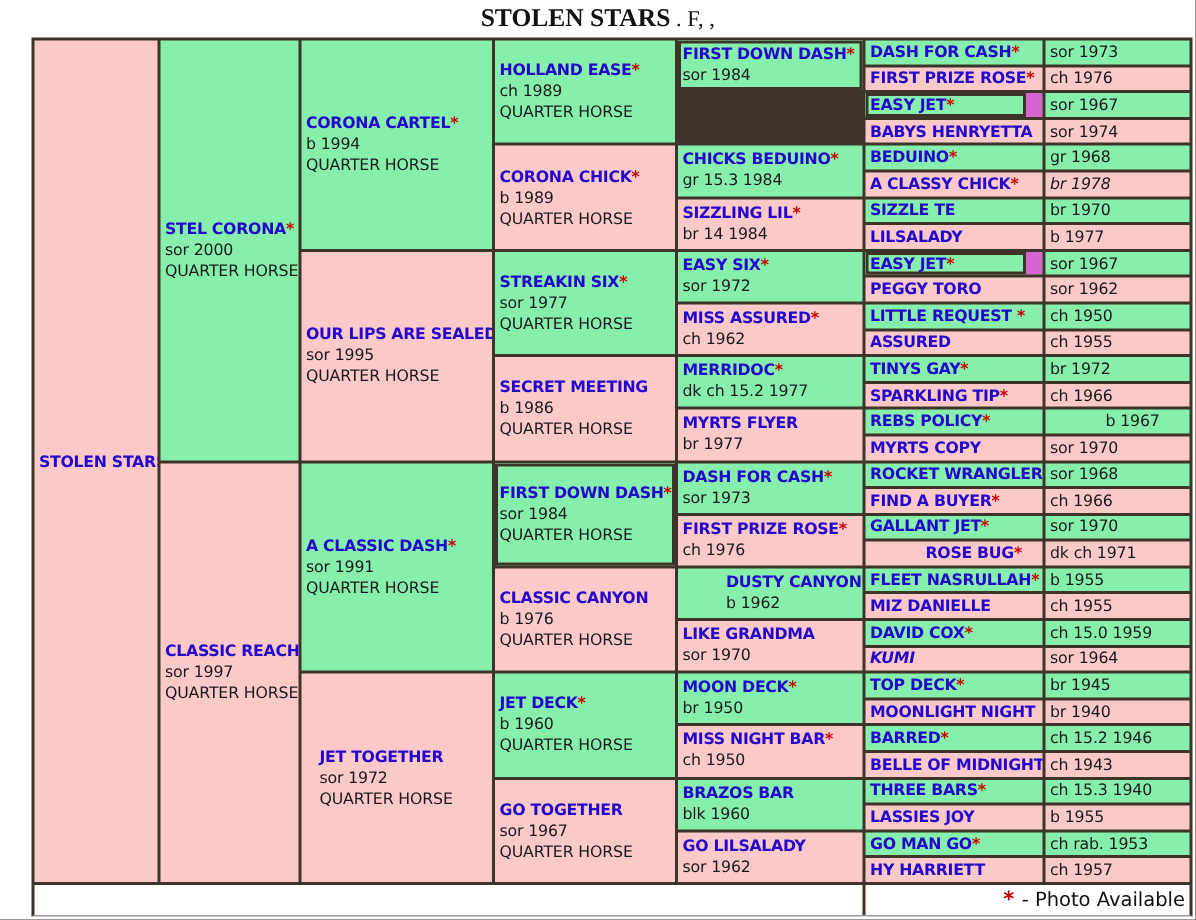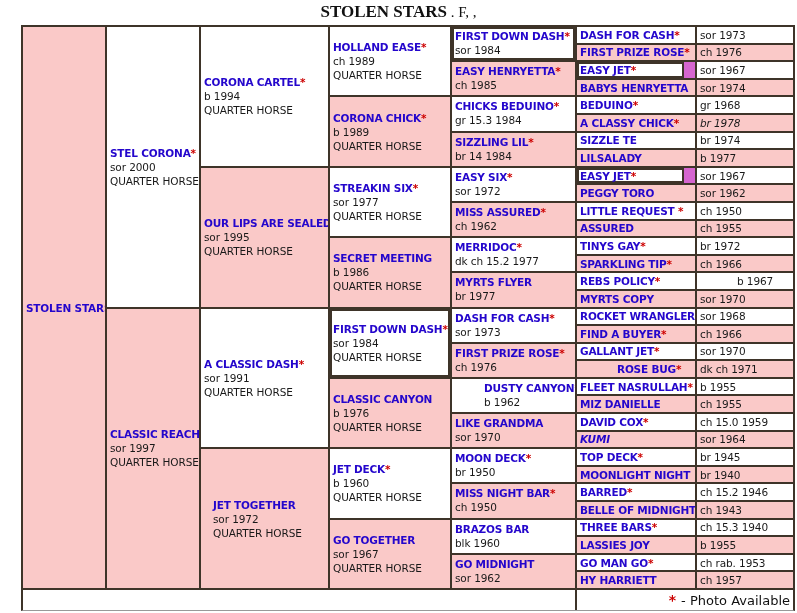--- a/index.html
+++ b/index.html
@@ -20,21 +20,21 @@
     grid-template-columns:82px 92px 127px 120px 123px 118px 96px;
     grid-template-rows:repeat(32,1fr);
     gap:2px;padding:2px;
   }
   .cell{
     position:relative;overflow:hidden;box-sizing:border-box;
     display:flex;flex-direction:column;justify-content:center;
     padding:1px 2px 1px 3px;
   }
   .cell.topalign{justify-content:flex-start;padding-top:2px;}
-  .lavender{background:#ffffff;}
+  .lavender{background:#86efac;}
   .pink{background:#fac9c8;}
   .highlight{box-shadow:inset 0 0 0 2px #3e3429;}
   .hname{
     color:#2406cc;font-weight:bold;font-size:10.5px;line-height:14px;
     letter-spacing:-0.2px;white-space:pre;
   }
   .star{color:#cc0000;font-weight:bold;}
   .info{color:#191919;font-size:10.5px;line-height:14px;white-space:pre;letter-spacing:-0.1px;}
   .marker{
     position:absolute;right:0;top:0;bottom:0;width:11px;
@@ -132,24 +132,20 @@
     </div>
     <div class="cell pink" style="grid-area: 29 / 4 / span 4;">
       <span class="hname">GO TOGETHER</span>
       <span class="info">sor 1967</span>
       <span class="info">QUARTER HORSE</span>
     </div>
     <div class="cell lavender highlight topalign" style="grid-area: 1 / 5 / span 2;">
       <span class="hname">FIRST DOWN DASH<span class="star">*</span></span>
       <span class="info">sor 1984</span>
     </div>
-    <div class="cell pink topalign" style="grid-area: 3 / 5 / span 2;">
-      <span class="hname">EASY HENRYETTA<span class="star">*</span></span>
-      <span class="info">ch 1985</span>
-    </div>
     <div class="cell lavender topalign" style="grid-area: 5 / 5 / span 2;">
       <span class="hname">CHICKS BEDUINO<span class="star">*</span></span>
       <span class="info">gr 15.3 1984</span>
     </div>
     <div class="cell pink topalign" style="grid-area: 7 / 5 / span 2;">
       <span class="hname">SIZZLING LIL<span class="star">*</span></span>
       <span class="info">br 14 1984</span>
     </div>
     <div class="cell lavender topalign" style="grid-area: 9 / 5 / span 2;">
       <span class="hname">EASY SIX<span class="star">*</span></span>
@@ -189,21 +185,21 @@
     </div>
     <div class="cell pink topalign" style="grid-area: 27 / 5 / span 2;">
       <span class="hname">MISS NIGHT BAR<span class="star">*</span></span>
       <span class="info">ch 1950</span>
     </div>
     <div class="cell lavender topalign" style="grid-area: 29 / 5 / span 2;">
       <span class="hname">BRAZOS BAR</span>
       <span class="info">blk 1960</span>
     </div>
     <div class="cell pink topalign" style="grid-area: 31 / 5 / span 2;">
-      <span class="hname">GO MIDNIGHT</span>
+      <span class="hname">GO LILSALADY</span>
       <span class="info">sor 1962</span>
     </div>
     <div class="cell lavender" style="grid-area: 1 / 6 / span 1;">
       <span class="hname">DASH FOR CASH<span class="star">*</span></span>
     </div>
     <div class="cell pink" style="grid-area: 2 / 6 / span 1;">
       <span class="hname">FIRST PRIZE ROSE<span class="star">*</span></span>
     </div>
     <div class="cell lavender highlight" style="grid-area: 3 / 6 / span 1;">
       <span class="hname">EASY JET<span class="star">*</span></span>
@@ -309,21 +305,21 @@
     <div class="cell pink" style="grid-area: 4 / 7 / span 1;">
       <span class="info">sor 1974</span>
     </div>
     <div class="cell lavender" style="grid-area: 5 / 7 / span 1;">
       <span class="info">gr 1968</span>
     </div>
     <div class="cell pink" style="grid-area: 6 / 7 / span 1; font-style: italic;">
       <span class="info">br 1978</span>
     </div>
     <div class="cell lavender" style="grid-area: 7 / 7 / span 1;">
-      <span class="info">br 1974</span>
+      <span class="info">br 1970</span>
     </div>
     <div class="cell pink" style="grid-area: 8 / 7 / span 1;">
       <span class="info">b 1977</span>
     </div>
     <div class="cell lavender" style="grid-area: 9 / 7 / span 1;">
       <span class="info">sor 1967</span>
     </div>
     <div class="cell pink" style="grid-area: 10 / 7 / span 1;">
       <span class="info">sor 1962</span>
     </div>

